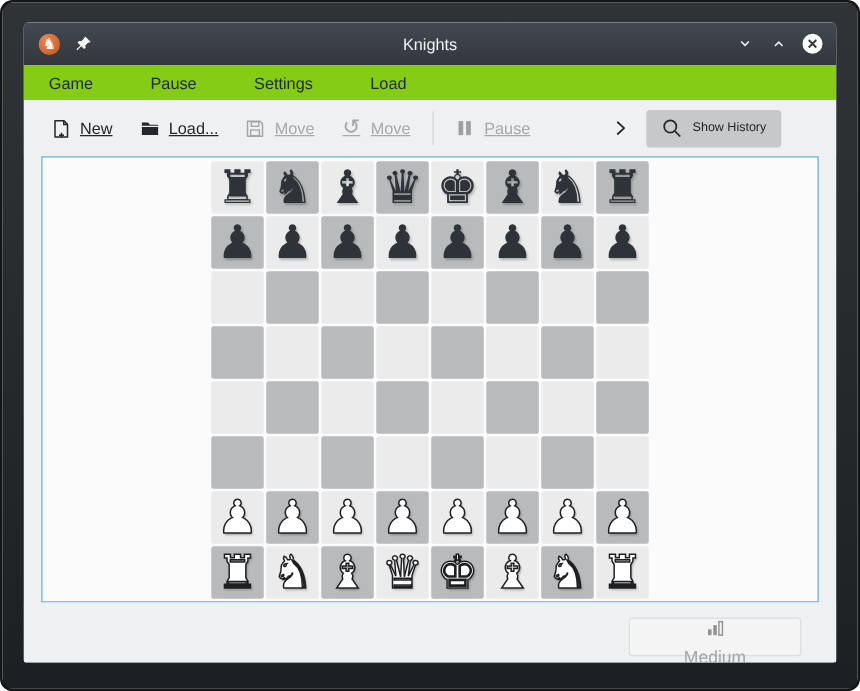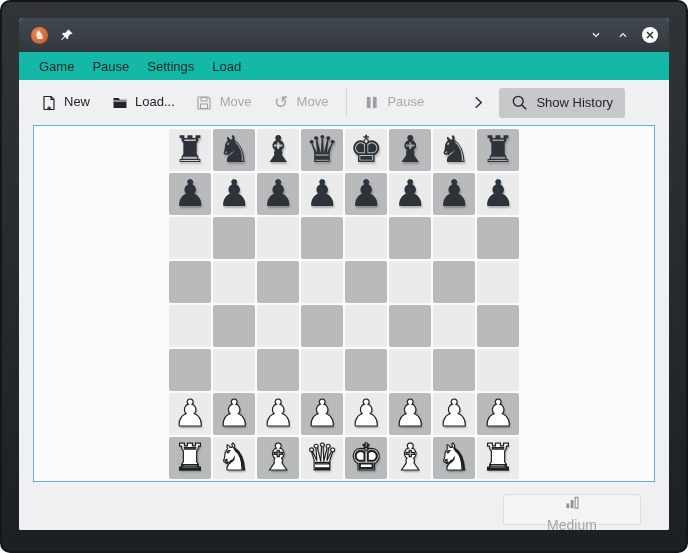--- a/index.html
+++ b/index.html
@@ -35,42 +35,42 @@
   .pin{margin-left:12px;display:flex;align-items:center;}
   .tb-title{
     position:absolute;left:0;right:0;text-align:center;
     color:#f2f3f4;font-size:13px;pointer-events:none;
   }
   .tb-buttons{margin-left:auto;display:flex;align-items:center;gap:9px;z-index:2;}
   .tb-btn{width:18px;height:18px;display:flex;align-items:center;justify-content:center;}
   
   .menubar{
     height:28px;flex:0 0 28px;display:flex;align-items:center;
-    padding-left:11px;background:#14b8a6;
+    padding-left:11px;background:#84cc16;gap:28px;
   }
   .menu-item{
     padding:4px 9px;font-size:13px;color:#26292c;border-radius:2px;
   }
   
   .toolbar{
     height:45px;flex:0 0 45px;display:flex;align-items:center;
     padding:0 14px;background:#eff0f1;
   }
   .tbtn{
-    display:flex;gap:7px;padding:5px 7px;margin-right:7px;
-    font-size:13px;color:#232629;border-radius:3px;white-space:nowrap;
+    display:flex;align-items:center;gap:7px;padding:5px 7px;margin-right:7px;
+    font-size:13px;color:#232629;border-radius:3px;white-space:nowrap;text-decoration:underline;
   }
   .tbtn.disabled{color:#a7a9ab;}
   .tbtn .ticon{display:flex;align-items:center;justify-content:center;width:17px;height:17px;}
   .undo-glyph{font-family:"DejaVu Sans",sans-serif;font-size:17px;line-height:17px;color:#a3a5a7;}
   .tsep{width:1px;height:27px;background:#d4d5d6;margin:0 9px 0 4px;}
   .texpand{margin-left:auto;margin-right:13px;display:flex;align-items:center;}
   .show-history{
     display:flex;align-items:center;gap:8px;height:30px;padding:0 12px;
-    background:#c6c8ca;border-radius:3px;font-size:13px;color:#232629;
+    background:#c6c8ca;border-radius:3px;font-size:10px;color:#232629;
     margin-right:30px;white-space:nowrap;
   }
   
   .central{
     margin:0 14px;height:357px;flex:0 0 357px;box-sizing:border-box;
     background:#fbfbfc;border:1px solid var(--accent,#5fb2e2);
     display:flex;align-items:center;justify-content:center;
   }
   .board{
     display:grid;grid-template-columns:repeat(8,42px);grid-auto-rows:42px;
@@ -111,20 +111,21 @@
 
     <div class="titlebar">
       <div class="app-icon">
         <span>♞</span>
       </div>
       <span class="pin">
         <svg width="14" height="14" viewBox="0 0 16 16">
           <path d="M9.6 1.6l4.8 4.8-2 .7-.5-.1-2.5 2.5.3 2.1-1.3 1.3-2.7-2.7-3.6 3.7-.8-.8 3.7-3.6L2.3 6.8l1.3-1.3 2.1.3 2.5-2.5-.1-.5z" fill="#f4f5f6"></path>
         </svg>
       </span>
+      <span class="tb-title">Knights</span>
       <div class="tb-buttons">
         <span class="tb-btn">
           <svg width="14" height="14" viewBox="0 0 16 16">
             <polyline points="4.5,6 8,9.5 11.5,6" fill="none" stroke="#f2f3f4" stroke-width="1.4"></polyline>
           </svg>
         </span>
         <span class="tb-btn">
           <svg width="14" height="14" viewBox="0 0 16 16">
             <polyline points="4.5,10 8,6.5 11.5,10" fill="none" stroke="#f2f3f4" stroke-width="1.4"></polyline>
           </svg>

